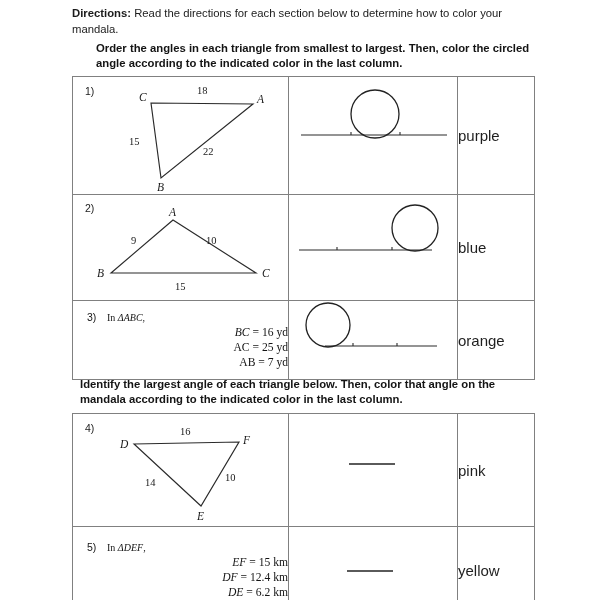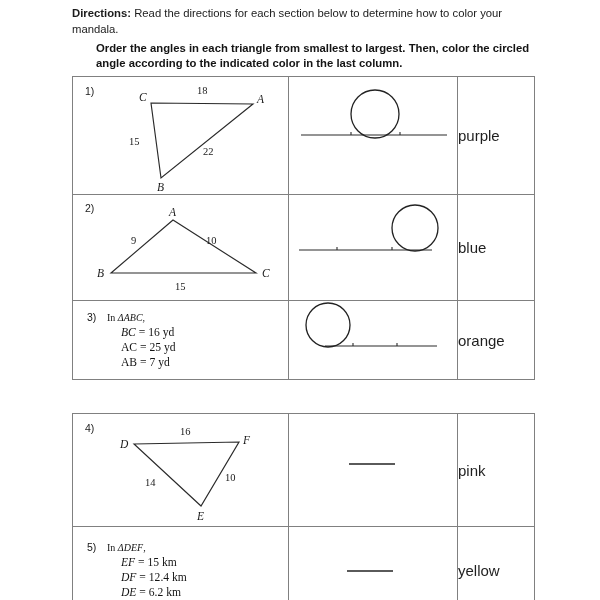--- a/index.html
+++ b/index.html
@@ -106,20 +106,21 @@
   }
   .text-problem .tp-intro {
     font-family: "Liberation Serif", serif;
     font-size: 10px;
   }
   .text-problem .ital {
     font-style: italic;
   }
   .text-problem .tp-lines {
     margin-left: 34px;
+    text-align: right;
   }
   .text-problem .tp-line {
     white-space: nowrap;
   }
 
   
   svg { display: block; }
   .tri-line {
     stroke: #2a2a2a;
     stroke-width: 1.15;
@@ -248,20 +249,21 @@
             </svg>
           </div>
         </td>
         <td class="col-color">
           <div class="color-label">orange</div>
         </td>
       </tr>
     </tbody>
   </table>
 
+  <div class="section-instr" id="instr-2">Identify the largest angle of each triangle below.  Then, color that angle on the mandala according to the indicated color in the last column.</div>
 
   <table class="wtable" id="table-2">
     <tbody>
 
       <tr>
         <td class="col-problem" style="height:112px;">
           <div class="cell-inner">
             <div class="prob-num" style="left:12px; top:8px;">4)</div>
             <svg width="215" height="112" viewBox="0 0 215 112">
               <path class="tri-line" d="M 61 30 L 166 28 L 128 92 Z"></path>

